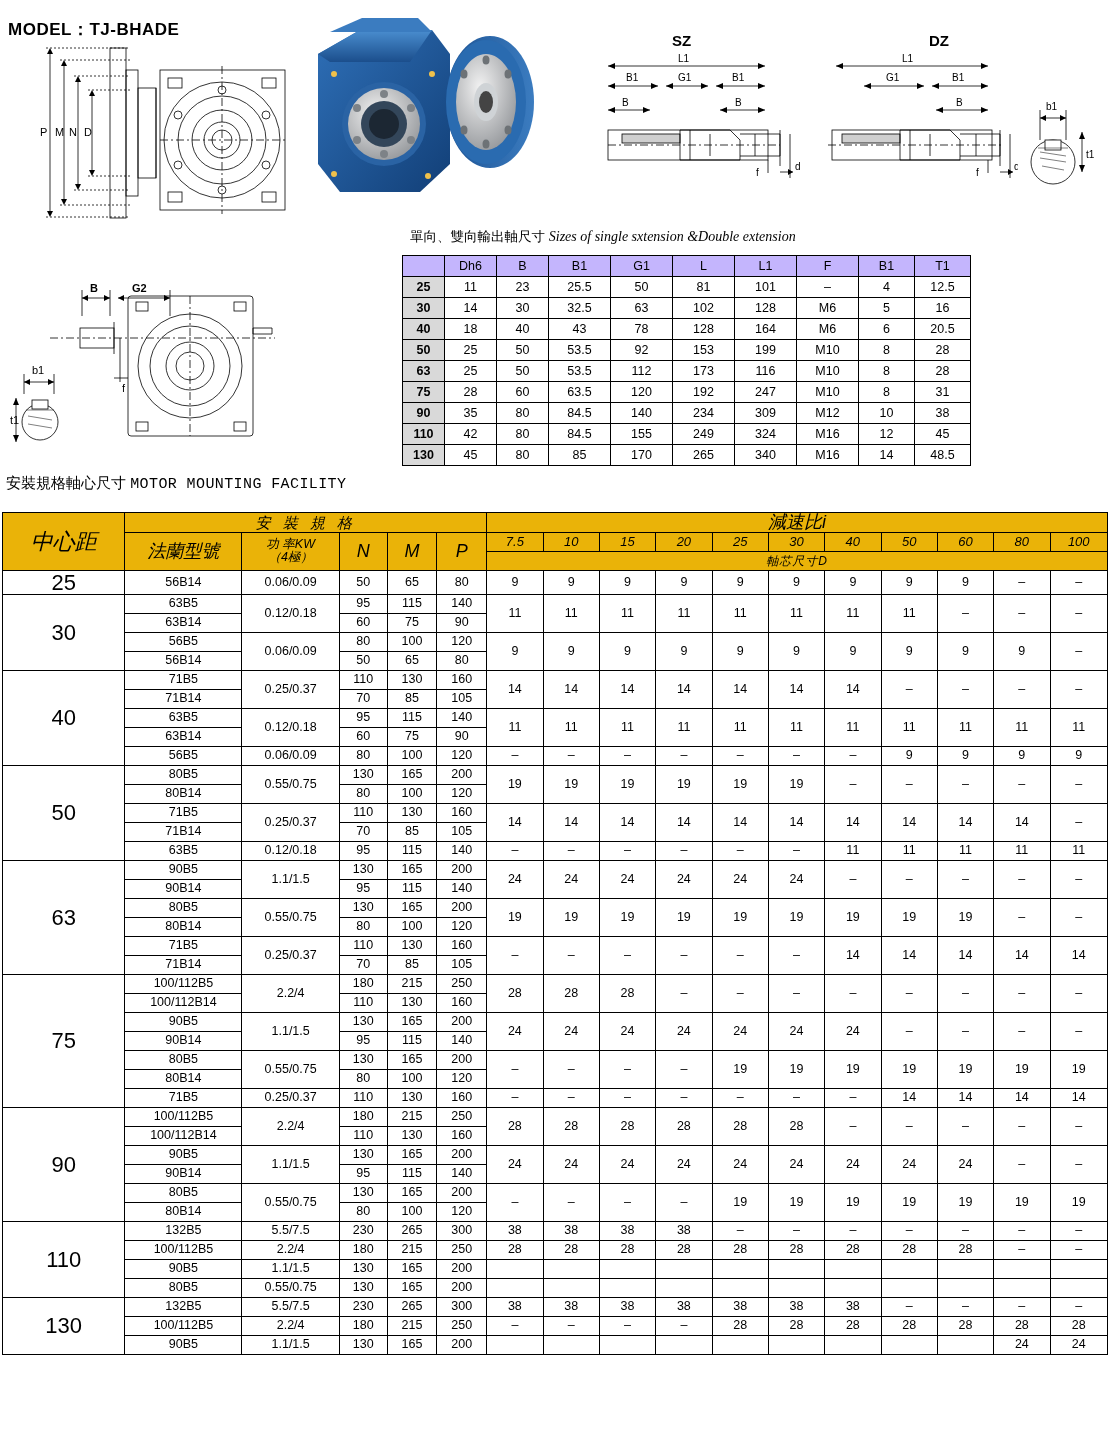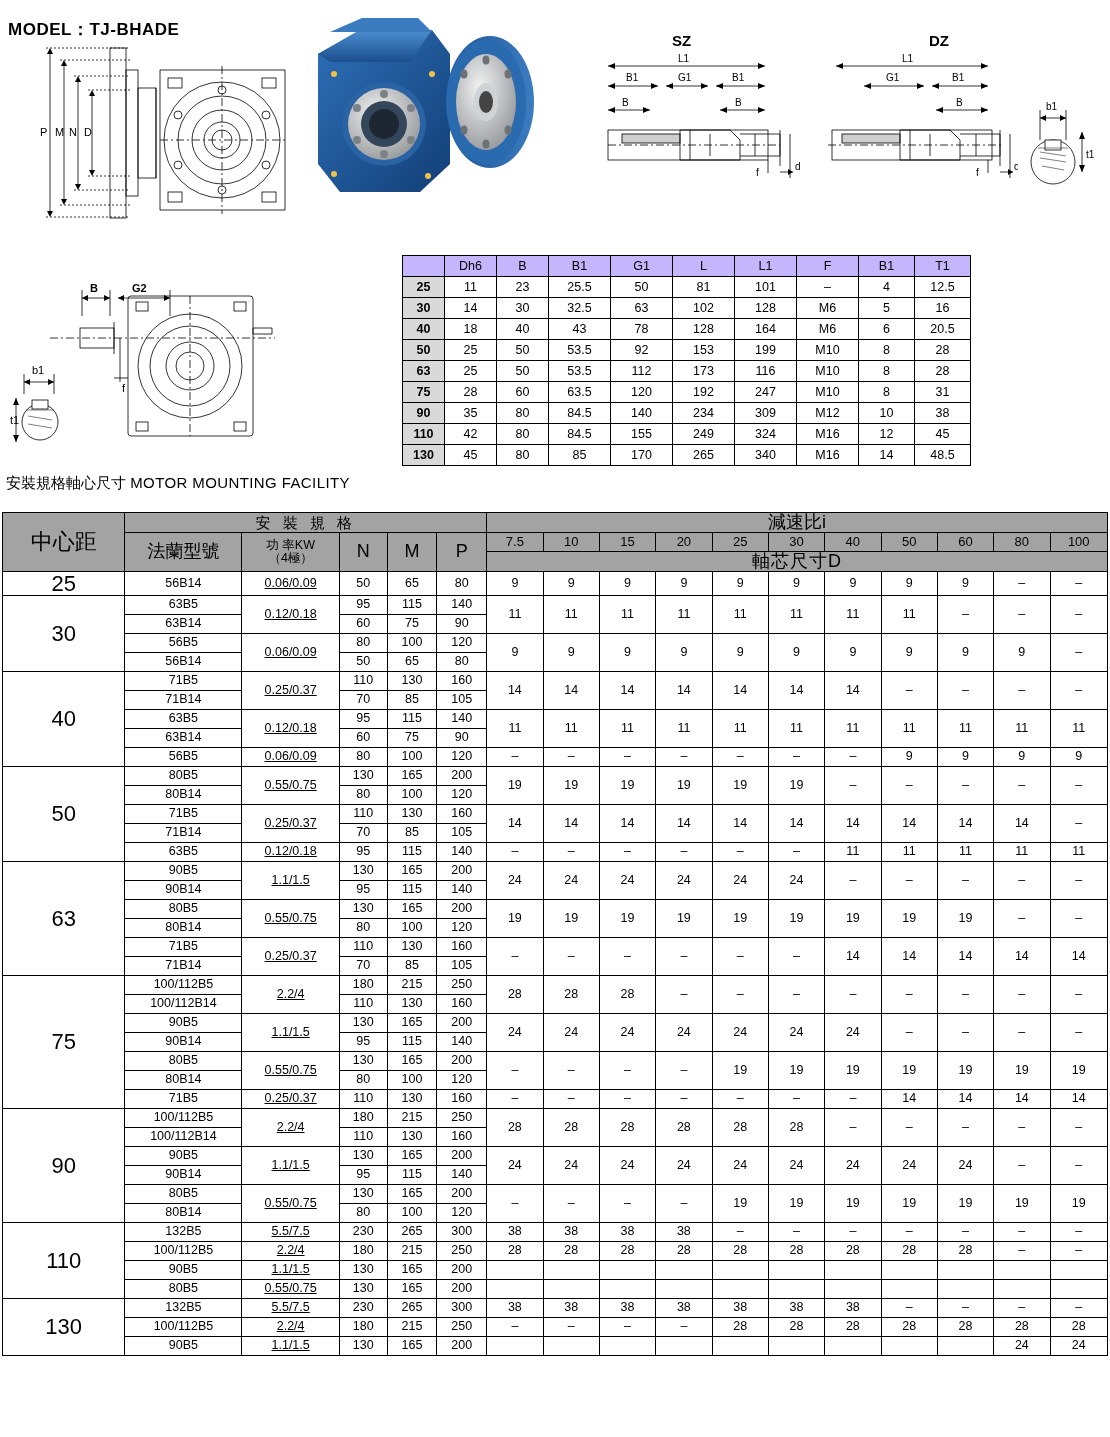--- a/index.html
+++ b/index.html
@@ -72,50 +72,50 @@
   table.shaft col.c7 { width:62px;}
   table.shaft col.c8 { width:56px;}
   table.shaft col.c9 { width:56px;}
 
   
   .mount-title {
     position:absolute;
     left:6px; top:474px;
     font-size:15px;
   }
-  .mount-title .en { font-family:Liberation Sans, sans-serif; letter-spacing:0.4px;margin-top:8px;}
+  .mount-title .en { font-family:Liberation Mono, monospace; letter-spacing:0.4px;margin-top:8px;}
 
   
   table.main {
     position:absolute;
     left:2px; top:512px;
     width:1106px;
     border-collapse:collapse;
     font-size:12.5px;
     table-layout:fixed;
   }
   table.main th, table.main td {
     border:1px solid #000;
     text-align:center;
     padding:0;
     font-weight:normal;
     height:19px;
     line-height:1.05;
   }
-  table.main th { background:#a3a3a3; }
+  table.main th { background:#eab308;font-style:italic; }
   .hdr-big { font-size:15px; letter-spacing:4px; }
   .hdr-mid { font-size:18px; }
   .hdr-sm  { font-size:12.5px; }
   .ctr-dist { font-size:22px; }
   .cd-cell { background:#fff; }
   .b14 { font-size:12.5px; }
-  .kw  { font-size:12.5px;text-decoration:underline; }
+  .kw  { font-size:12.5px; }
   .nmp { font-size:12.5px; }
   .ratio-hdr { font-size:13px; }
-  .axis-d { font-size:18px; letter-spacing:1px; }
+  .axis-d { font-size:12px; letter-spacing:1px; }
   .val { font-size:12.5px; }
 </style>
 </head>
 <body>
 
 <div class="model-title">MODEL：TJ-BHADE</div>
 
 <div class="top-area">
 
   <svg class="dwg" style="left:30px; top:40px;" width="270" height="185" viewBox="0 0 270 185">
@@ -397,20 +397,24 @@
       <text x="80" y="10">B</text>
       <text x="122" y="10">G2</text>
     </g>
     <g font-size="11" font-family="Liberation Sans, sans-serif">
       <text x="22" y="92">b1</text>
       <text x="0" y="142">t1</text>
       <text x="112" y="110">f</text>
     </g>
   </svg>
 
+  <div class="caption-axis">
+    <span>單向、雙向輸出軸尺寸</span>
+    <span class="en">Sizes of single sxtension &amp;Double extension</span>
+  </div>
 
   <table class="shaft">
     <colgroup>
       <col class="c0">
         <col class="c1">
         <col class="c2">
         <col class="c3">
         <col class="c4">
       <col class="c5">
         <col class="c6">

